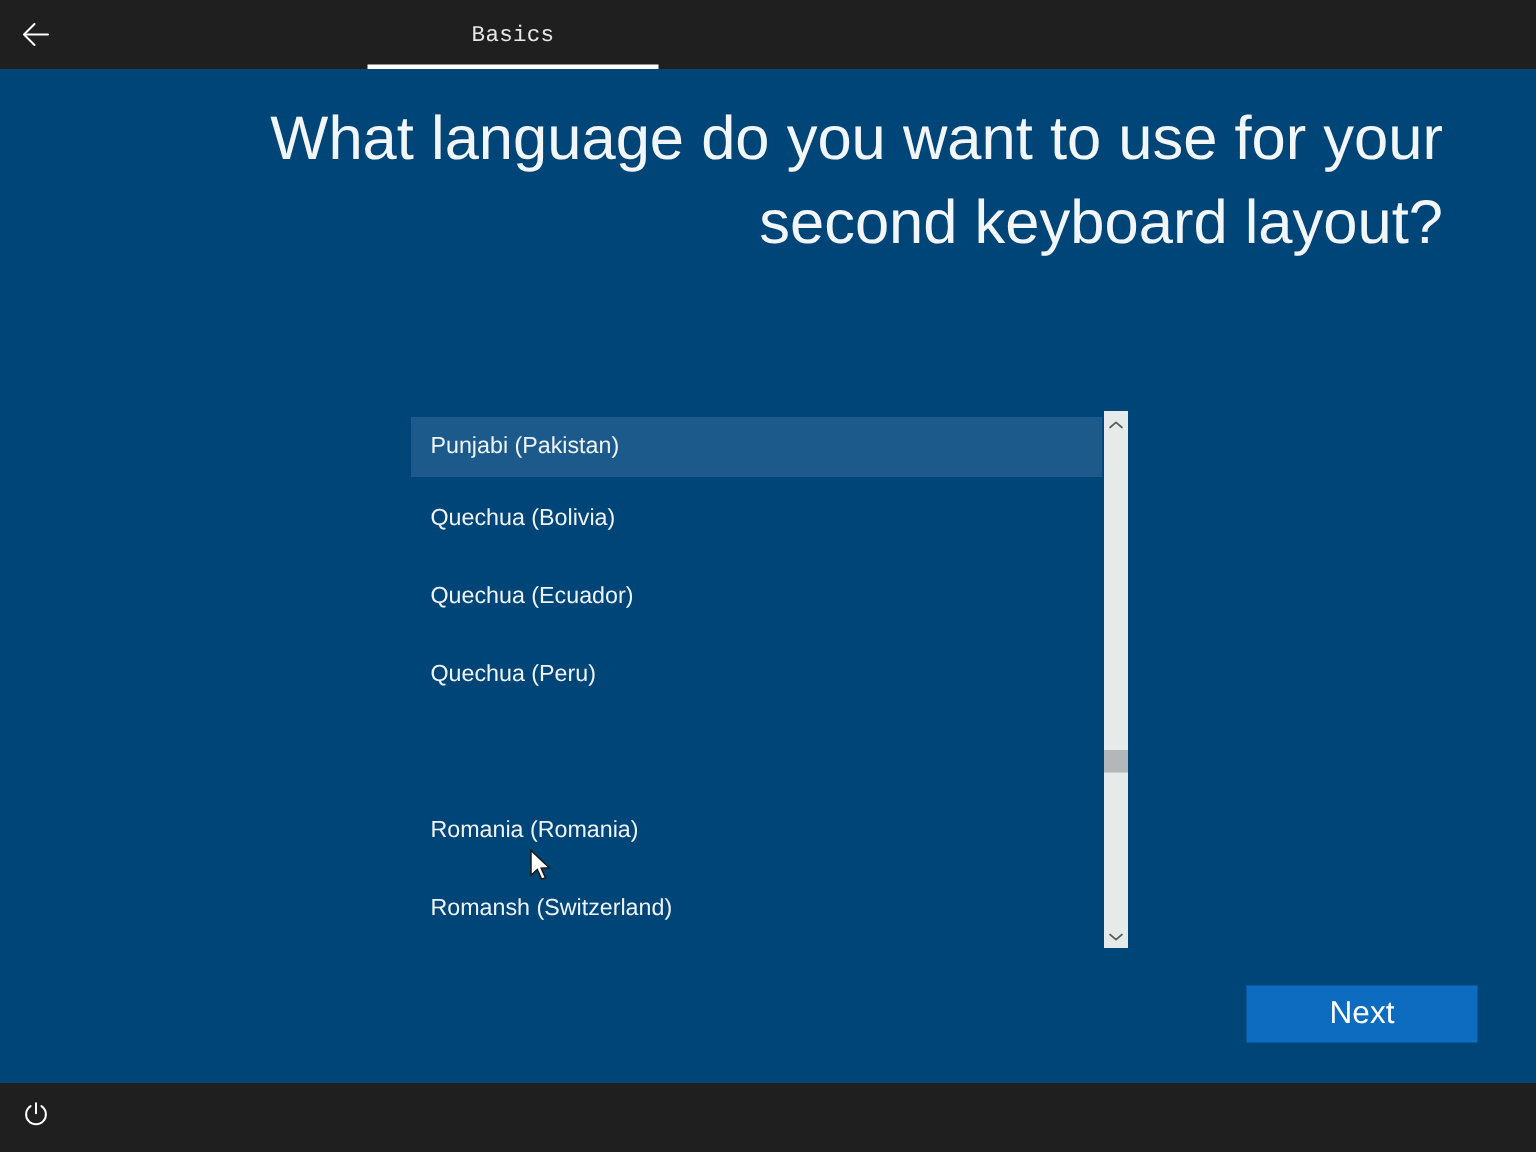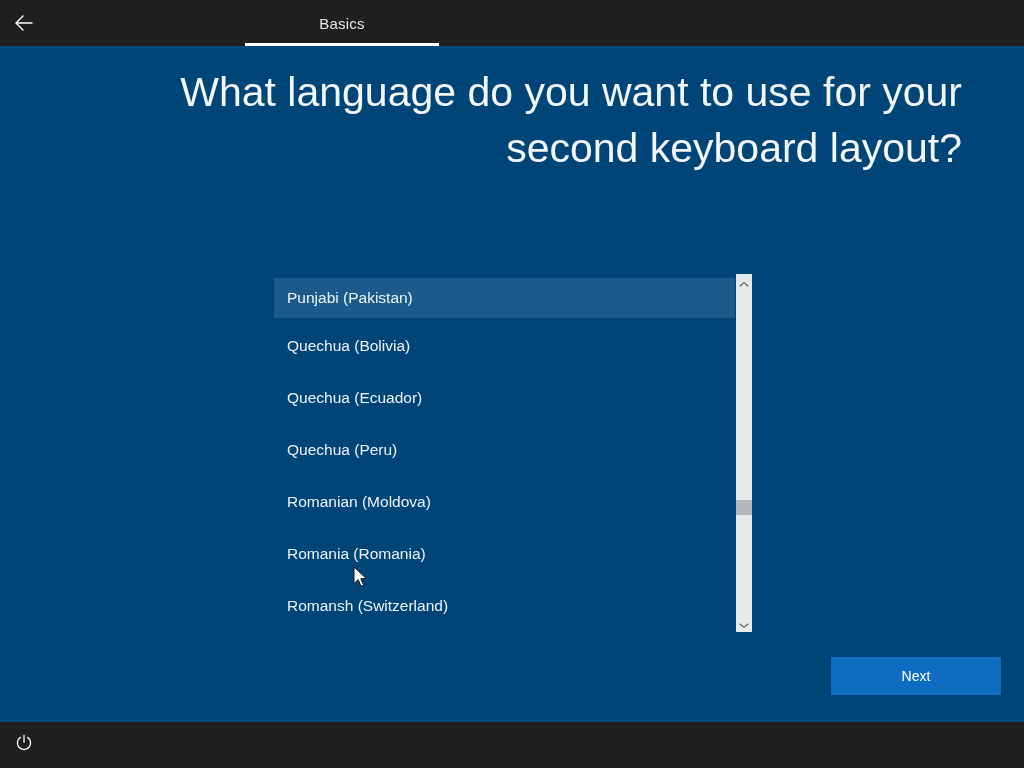--- a/index.html
+++ b/index.html
@@ -18,20 +18,21 @@
     height: 768px;
     background: #004578;
   }
 
   
   #topbar {
     position: absolute;
     left: 0; top: 0;
     width: 1024px; height: 46px;
     background: #1f1f1f;
+    font-family: Liberation Mono, monospace;
   }
 
   #back-button {
     position: absolute;
     left: 0; top: 0;
     width: 48px; height: 46px;
     display: flex;
     align-items: center;
     justify-content: center;
     cursor: pointer;
@@ -133,25 +134,25 @@
     width: 16px;
     height: 15px;
     background: #b4b7b9;
     cursor: pointer;
   }
 
   
   #next-button {
     position: absolute;
     left: 831px; top: 657px;
-    width: 170px; height: 38px;
+    width: 154px; height: 38px;
     background: #0d6cc0;
     border: none;
     color: #ffffff;
-    font-size: 14px;
+    font-size: 21px;
     font-family: "Liberation Sans", sans-serif;
     display: flex;
     align-items: center;
     justify-content: center;
     cursor: pointer;
   }
 
   
   #bottombar {
     position: absolute;
@@ -202,21 +203,20 @@
   <div id="heading">What language do you want to use for your second keyboard layout?</div>
 
   <div id="language-list">
 
     <div id="list-viewport">
 
     <div class="list-item selected" style="top: 4px;">Punjabi (Pakistan)</div>
         <div class="list-item" style="top: 52px;">Quechua (Bolivia)</div>
         <div class="list-item" style="top: 104px;">Quechua (Ecuador)</div>
         <div class="list-item" style="top: 156px; text-align: center;">Quechua (Peru)</div>
-        <div class="list-item" style="top: 208px;">Romanian (Moldova)</div>
         <div class="list-item" style="top: 260px;">Romania (Romania)</div>
         <div class="list-item" style="top: 312px;">Romansh (Switzerland)</div>
       </div>
 
     <div id="list-scrollbar">
 
       <div id="scroll-up-arrow">
         <span>
           <svg width="10" height="7" viewBox="0 0 10 7" fill="none" stroke="#5a5a5a" stroke-width="1.1" stroke-linecap="round" stroke-linejoin="round">
             <polyline points="1,5 5,1.6 9,5"></polyline>

